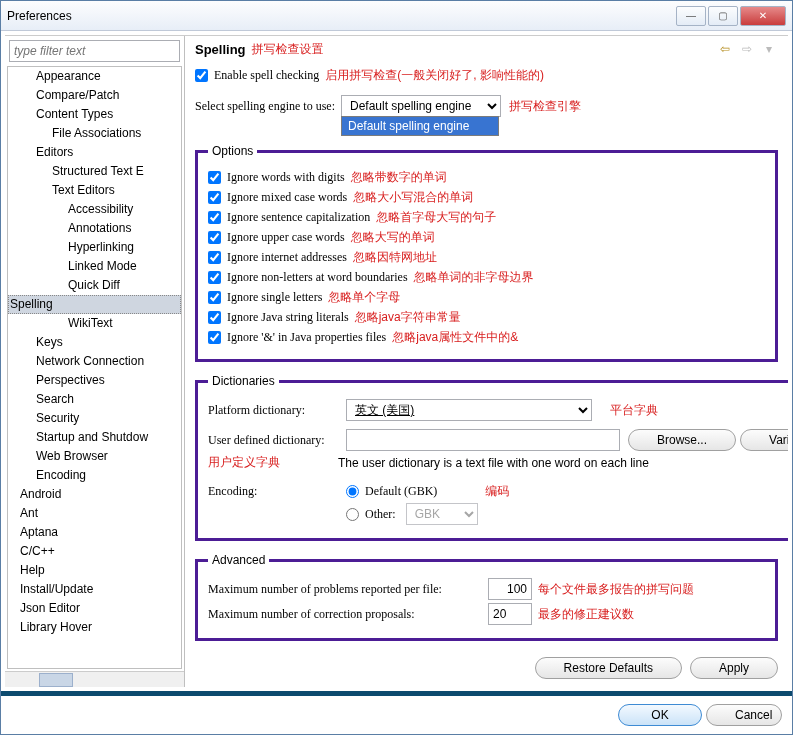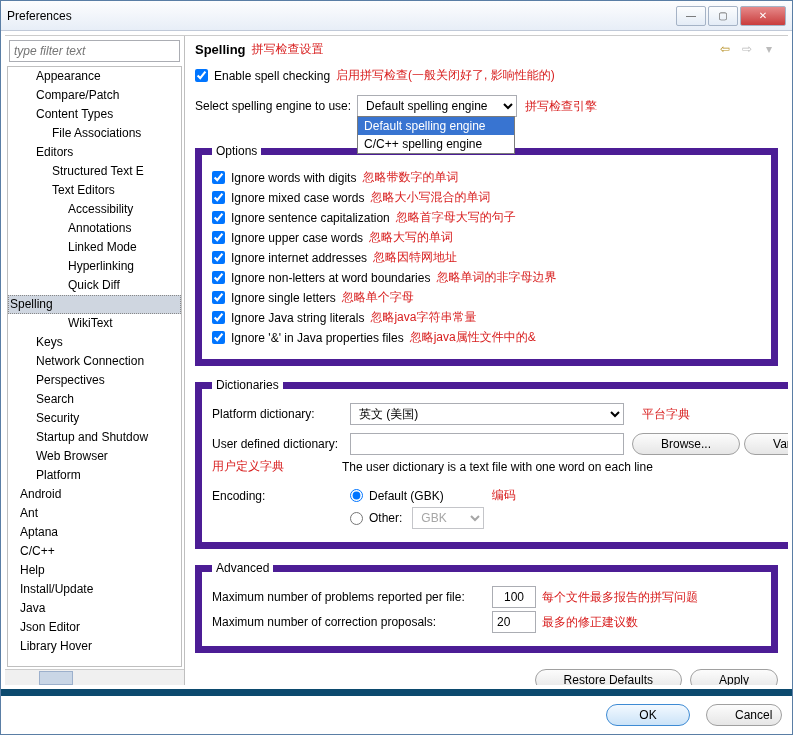--- a/index.html
+++ b/index.html
@@ -24,33 +24,33 @@
 .scrollbar-h .thumb{position:absolute;left:34px;top:1px;width:34px;height:14px;background:#c9d6e6;border:1px solid #9cb0cc;}
 .content{flex:1;display:flex;flex-direction:column;padding:4px 10px 6px 10px;overflow:auto;}
 .pagetitle{display:flex;align-items:center;margin-bottom:6px;}
 .pagetitle h1{font-size:13px;font-weight:bold;}
 .ann{color:#d81e1e;font-size:12px;margin-left:6px;}
 .navbtns{margin-left:auto;display:flex;gap:4px;}
 .navbtn{width:18px;height:18px;display:flex;align-items:center;justify-content:center;color:#b58d1f;font-size:12px;}
 .navbtn.grey{color:#bbb;}
 .row{display:flex;align-items:center;margin:3px 0;}
 .row input[type=checkbox]{margin-right:6px;}
-fieldset{border:7px solid #4c1d95;margin:6px 0;padding:8px 10px 10px;}
+fieldset{border:3px solid #4c1d95;margin:6px 0;padding:8px 10px 10px;}
 legend{padding:0 4px;}
 select,input[type=text]{border:1px solid #abadb3;background:#fff;padding:2px 4px;height:22px;}
 .btn{border:1px solid #a0a0a0;background:linear-gradient(#fcfcfc,#e6e6e6);padding:3px 28px;border-radius:11px;text-align:center;}
 .btn.primary{border:1px solid #3e8bd4;background:linear-gradient(#f3f9ff,#cbe3f8);}
 .drop-open{position:relative;display:inline-block;}
 .drop-list{position:absolute;top:21px;left:0;width:158px;border:1px solid #7b7b7b;background:#fff;z-index:10;}
 .drop-list .opt{padding:2px 6px;}
 .drop-list .opt.sel{background:#3874d1;color:#fff;}
-.bottom{border-top:7px solid #0c4a6e;padding:8px 10px;display:flex;justify-content:flex-end;gap:16px;}
+.bottom{border-top:5px solid #0c4a6e;padding:8px 10px;display:flex;justify-content:flex-end;gap:4px;}
 .restore{display:flex;justify-content:flex-end;gap:8px;margin-top:10px;}
 .radio-row{display:flex;align-items:center;gap:6px;}
-label{cursor:default;}
+label{cursor:default;font-family:Liberation Serif, serif;}
 </style>
 </head>
 <body>
 
 <div class="window">
   <div class="titlebar">
     <span>Preferences</span>
     <div class="spacer"></div>
     <div class="winbtns">
       <div class="winbtn">—</div>
@@ -65,40 +65,39 @@
       <div class="tree" id="tree">
           <div class="item l1">Appearance</div>
           <div class="item l1">Compare/Patch</div>
           <div class="item l1">Content Types</div>
           <div class="item l2">File Associations</div>
           <div class="item l1">Editors</div>
           <div class="item l2">Structured Text E</div>
           <div class="item l2">Text Editors</div>
           <div class="item l3">Accessibility</div>
           <div class="item l3">Annotations</div>
+          <div class="item l3">Hyperlinking</div>
           <div class="item l3">Linked Mode</div>
-          <div class="item l3">Hyperlinking</div>
           <div class="item l3">Quick Diff</div>
           <div class="item l3 sel">Spelling</div>
           <div class="item l3">WikiText</div>
           <div class="item l1">Keys</div>
           <div class="item l1">Network Connection</div>
           <div class="item l1">Perspectives</div>
           <div class="item l1">Search</div>
           <div class="item l1">Security</div>
           <div class="item l1">Startup and Shutdow</div>
           <div class="item l1">Web Browser</div>
-          <div class="item l1">Platform</div>
+          <div class="item l1">Encoding</div>
           <div class="item l0">Android</div>
           <div class="item l0">Ant</div>
           <div class="item l0">Aptana</div>
           <div class="item l0">C/C++</div>
           <div class="item l0">Help</div>
           <div class="item l0">Install/Update</div>
-          <div class="item l0">Java</div>
           <div class="item l0">Json Editor</div>
           <div class="item l0">Library Hover</div>
         </div>
       <div class="scrollbar-h">
           <div class="thumb"></div>
         </div>
     </div>
 
     <div class="content">
       <div class="pagetitle">
@@ -118,21 +117,20 @@
       </div>
 
       <div class="row" style="margin-top:8px;">
         <label style="margin-right:6px;">Select spelling engine to use:</label>
         <div class="drop-open">
           <select style="width:160px;">
             <option>Default spelling engine</option>
           </select>
           <div class="drop-list">
             <div class="opt sel">Default spelling engine</div>
-            <div class="opt">C/C++ spelling engine</div>
           </div>
         </div>
         <span class="ann" style="margin-left:8px;">拼写检查引擎</span>
       </div>
 
       <fieldset style="margin-top:24px;">
         <legend>Options</legend>
         <div id="options-list">
             <div class="row">
               <input type="checkbox" checked="" style="">
@@ -179,21 +177,21 @@
               <label>Ignore '&amp;' in Java properties files</label>
               <span class="ann">忽略java属性文件中的&amp;</span>
             </div>
           </div>
       </fieldset>
 
       <fieldset>
         <legend>Dictionaries</legend>
         <div class="row">
           <label style="width:138px;">Platform dictionary:</label>
-          <select style="width:274px;"><option>英文 (美国)</option></select>
+          <select style="width:246px;text-decoration:underline;"><option>英文 (美国)</option></select>
           <span class="ann" style="margin-left:18px;">平台字典</span>
         </div>
         <div class="row" style="margin-top:8px;">
           <label style="width:138px;">User defined dictionary:</label>
           <input type="text" style="width: 274px;" value="">
           <button class="btn" style="margin-left:8px;">Browse...</button>
           <button class="btn" style="margin-left:4px;">Variables...</button>
         </div>
         <div class="row">
           <span class="ann" style="margin-left:0;">用户定义字典</span>
@@ -214,21 +212,21 @@
             <label>Other:</label>
             <select disabled="" style="width:72px;margin-left:4px;"><option>GBK</option></select>
           </div>
         </div>
       </fieldset>
 
       <fieldset>
         <legend>Advanced</legend>
         <div class="row">
           <label style="width:280px;">Maximum number of problems reported per file:</label>
-          <input type="text" style="width: 44px; text-align: center;" value="100">
+          <input type="text" style="width: 44px; text-align: right;" value="100">
           <span class="ann">每个文件最多报告的拼写问题</span>
         </div>
         <div class="row">
           <label style="width:280px;">Maximum number of correction proposals:</label>
           <input type="text" style="width: 44px;" value="20">
           <span class="ann">最多的修正建议数</span>
         </div>
       </fieldset>
 
       <div class="restore">

